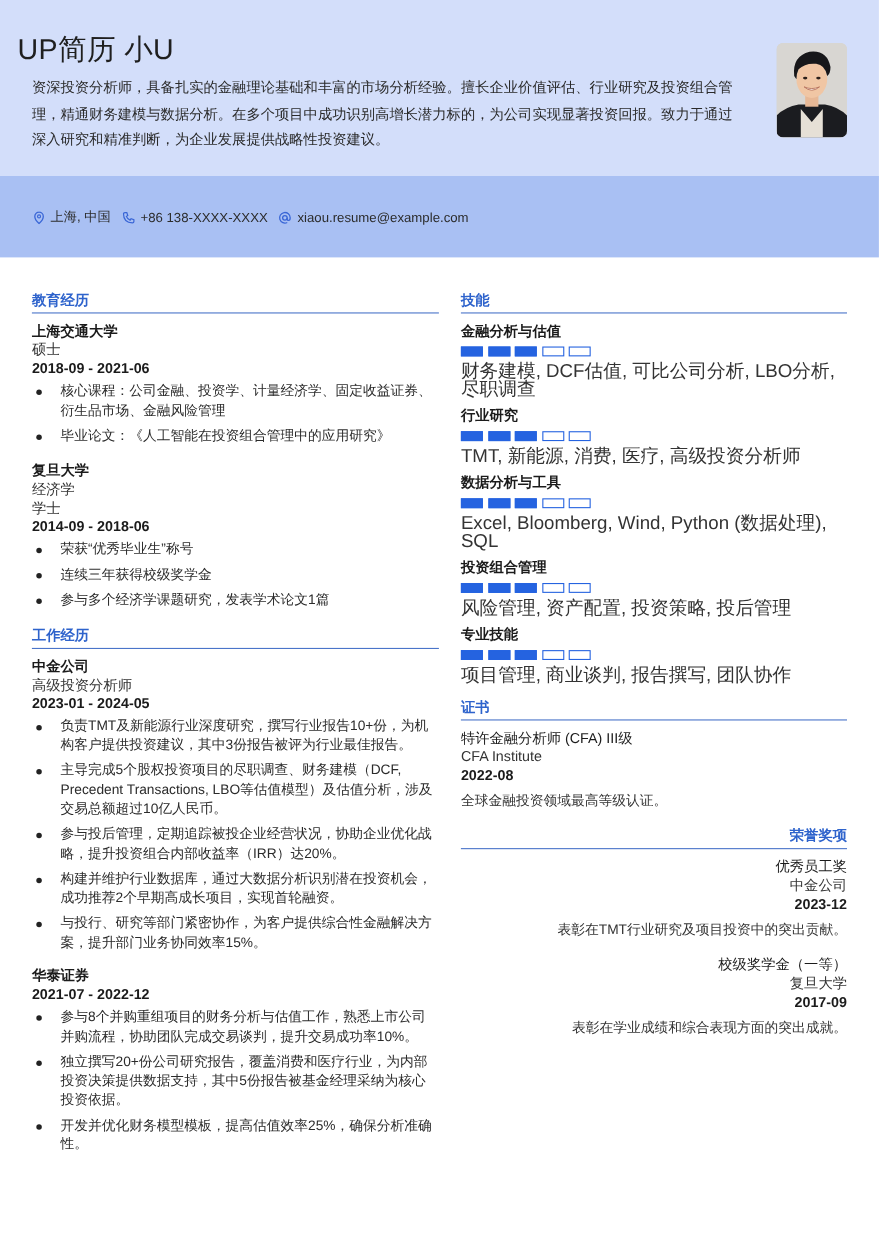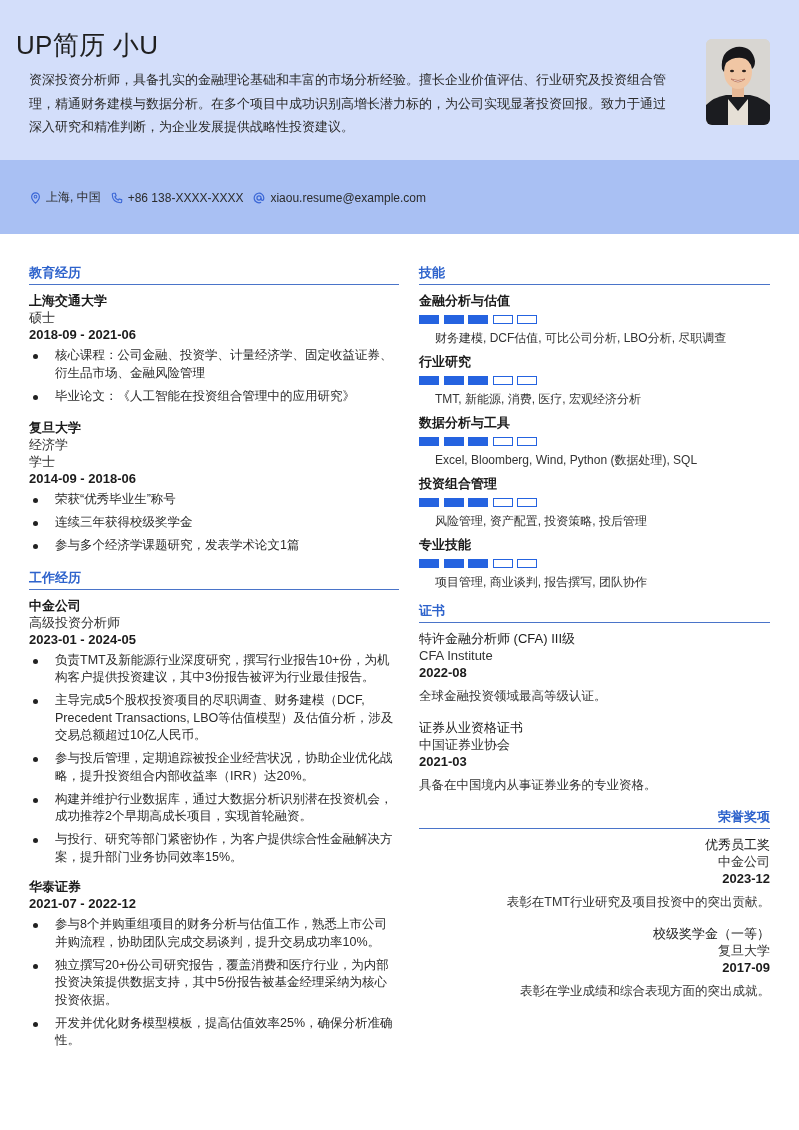--- a/index.html
+++ b/index.html
@@ -26,21 +26,21 @@
   .e-date { font-size: 13px; font-weight: 700; color: #1b1b1b; line-height: 18px; }
   ul.bullets { list-style: none; margin-top: 3px; }
   ul.bullets li { position: relative; padding-left: 26px; font-size: 12.5px; line-height: 17.5px; color: #2b2b2b; margin-bottom: 5.5px; }
   ul.bullets li::before { content: ""; position: absolute; left: 4px; top: 7px; width: 5px; height: 5px; border-radius: 50%; background: #222; }
 
   .skill { margin-bottom: 7px; }
   .skill .s-name { font-size: 13px; font-weight: 700; color: #1b1b1b; line-height: 18px; }
   .skill .bars { display: flex; margin: 5px 0 6px 0; }
   .skill .bar { width: 20px; height: 9px; margin-right: 4.5px; border: 1.5px solid #2563e0; background: #2563e0; }
   .skill .bar.empty { background: #ffffff; }
-  .skill .s-desc { font-size: 12px; color: #333; line-height: 16px; margin-left: 16px; }
+  .skill .s-desc { font-size: 17px; color: #333; line-height: 16px; }
 
   .cert { margin-bottom: 9px; }
   .cert .c-title { font-size: 13px; font-weight: 400; color: #1b1b1b; line-height: 17px; }
   .cert .c-org { font-size: 13px; color: #333; line-height: 17px; }
   .cert .c-date { font-size: 13px; font-weight: 700; color: #1b1b1b; line-height: 18px; }
   .cert .c-desc { font-size: 12.5px; color: #333; line-height: 17px; margin-top: 6px; }
 </style>
 </head>
 <body>
 
@@ -166,21 +166,21 @@
 
     <div class="skill">
       <div class="s-name">行业研究</div>
       <div class="bars">
         <span class="bar"></span>
           <span class="bar"></span>
           <span class="bar"></span>
           <span class="bar empty"></span>
           <span class="bar empty"></span>
       </div>
-      <div class="s-desc">TMT, 新能源, 消费, 医疗, 宏观经济分析</div>
+      <div class="s-desc">TMT, 新能源, 消费, 医疗, 高级投资分析师</div>
     </div>
 
     <div class="skill">
       <div class="s-name">数据分析与工具</div>
       <div class="bars">
         <span class="bar"></span>
           <span class="bar"></span>
           <span class="bar"></span>
           <span class="bar empty"></span>
           <span class="bar empty"></span>
@@ -214,26 +214,20 @@
   </div>
 
   <div class="section" style="margin-top:12px;">
     <div class="sec-title">证书</div>
     <div class="cert">
       <div class="c-title">特许金融分析师 (CFA) III级</div>
       <div class="c-org">CFA Institute</div>
       <div class="c-date">2022-08</div>
       <div class="c-desc">全球金融投资领域最高等级认证。</div>
     </div>
-    <div class="cert" style="margin-top:14px;">
-      <div class="c-title">证券从业资格证书</div>
-      <div class="c-org">中国证券业协会</div>
-      <div class="c-date">2021-03</div>
-      <div class="c-desc">具备在中国境内从事证券业务的专业资格。</div>
-    </div>
   </div>
 
   <div class="section" style="margin-top:14px;text-align:right;">
     <div class="sec-title">荣誉奖项</div>
     <div class="cert">
       <div class="c-title">优秀员工奖</div>
       <div class="c-org">中金公司</div>
       <div class="c-date">2023-12</div>
       <div class="c-desc">表彰在TMT行业研究及项目投资中的突出贡献。</div>
     </div>

